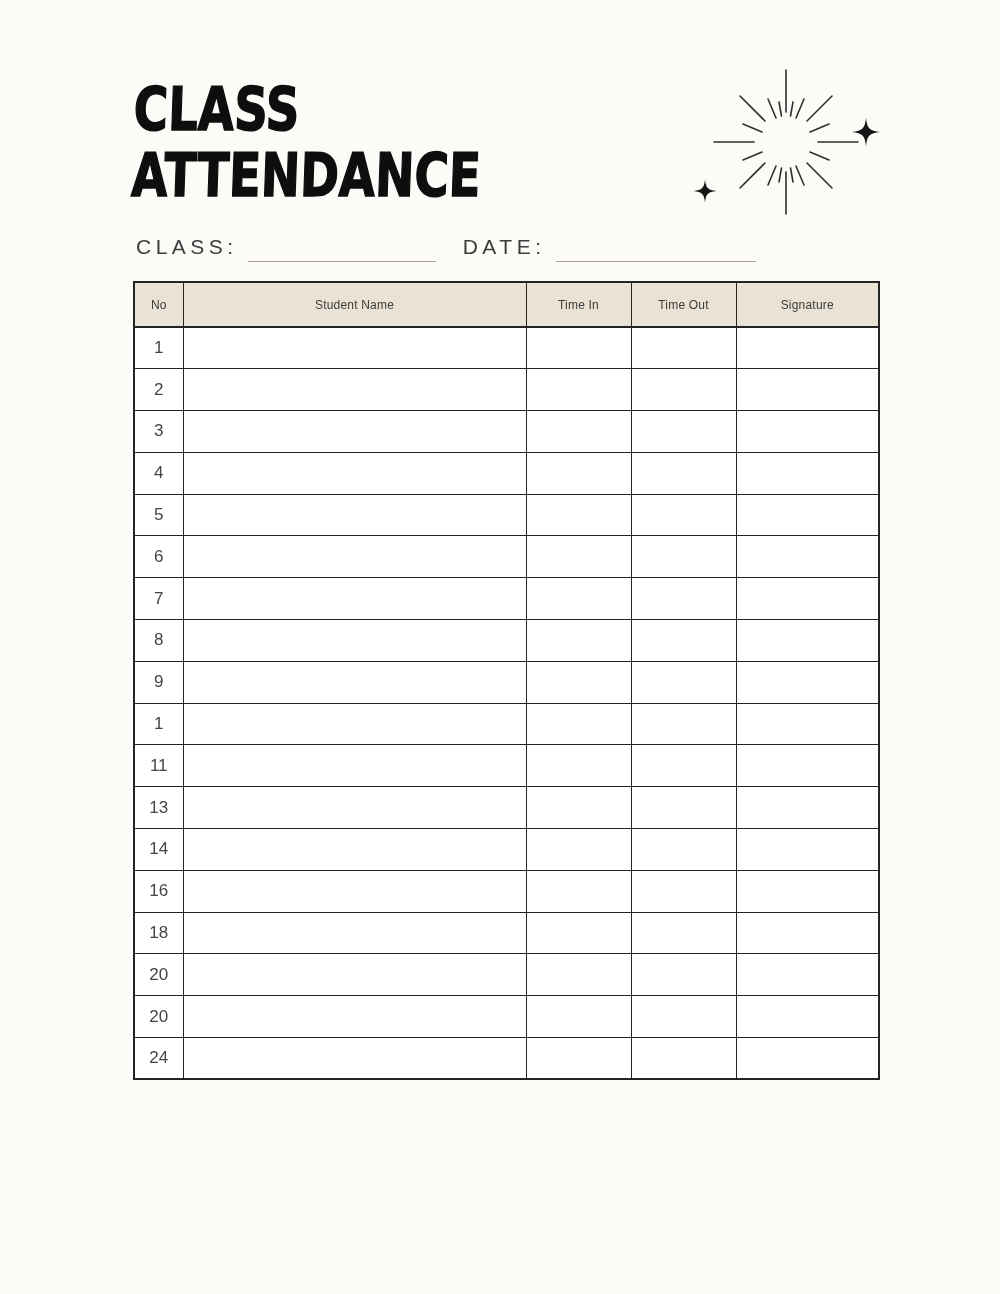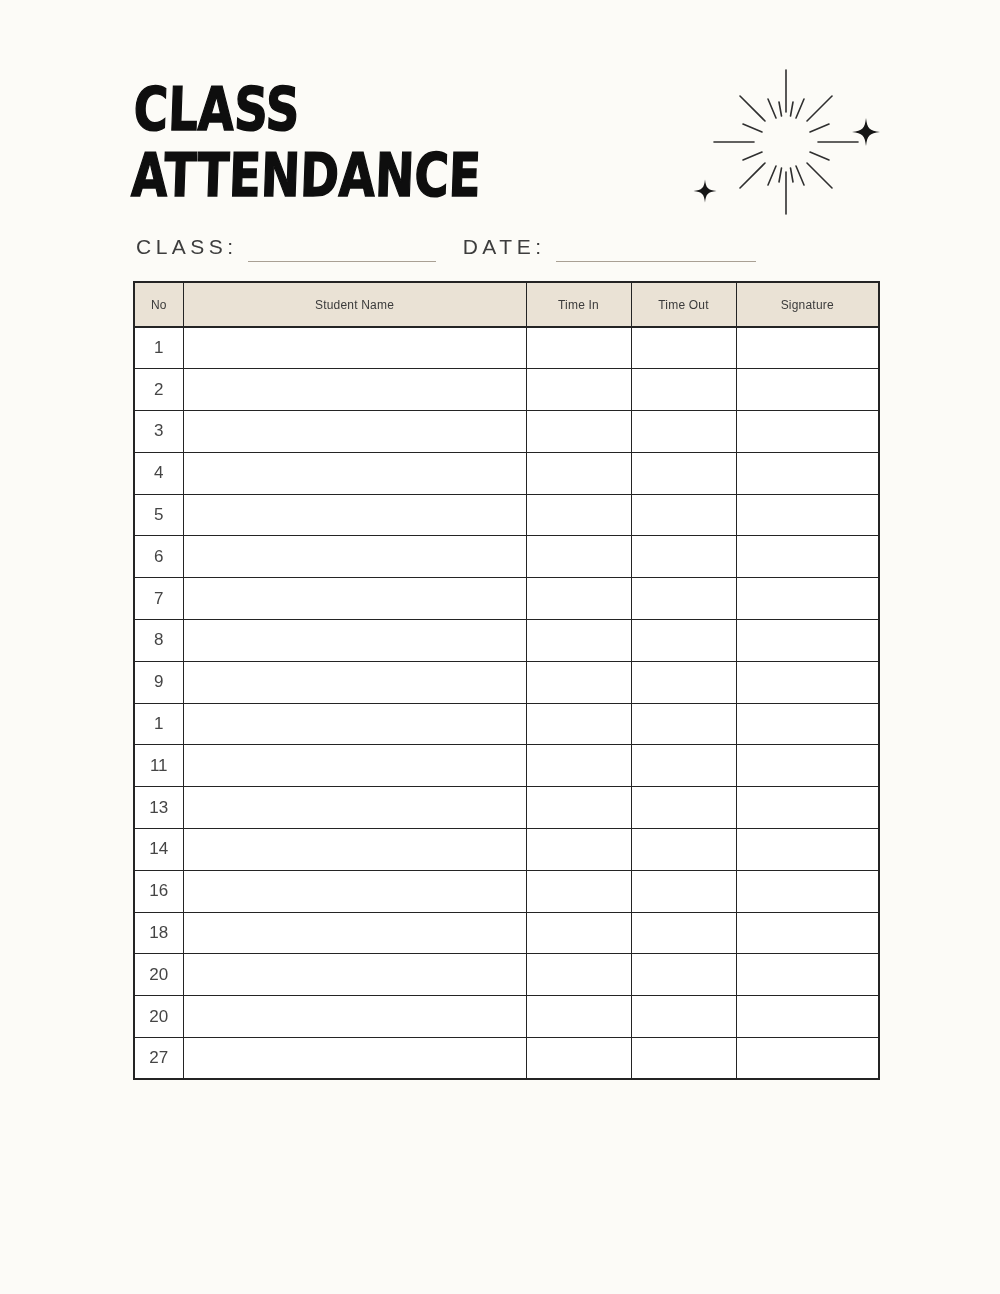--- a/index.html
+++ b/index.html
@@ -278,21 +278,21 @@
           <td></td>
         </tr>
         <tr>
           <td class="col-no">20</td>
           <td></td>
           <td></td>
           <td></td>
           <td></td>
         </tr>
         <tr>
-          <td class="col-no">27</td>
+          <td class="col-no">24</td>
           <td></td>
           <td></td>
           <td></td>
           <td></td>
         </tr>
       </tbody>
   </table>
 
 </div>
 

